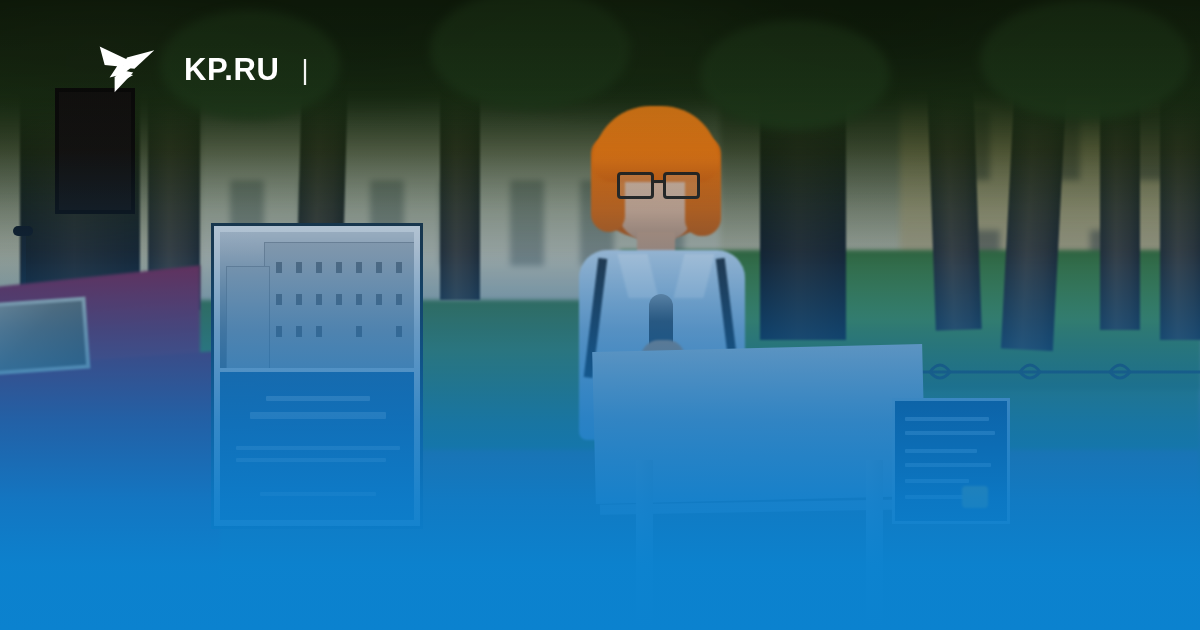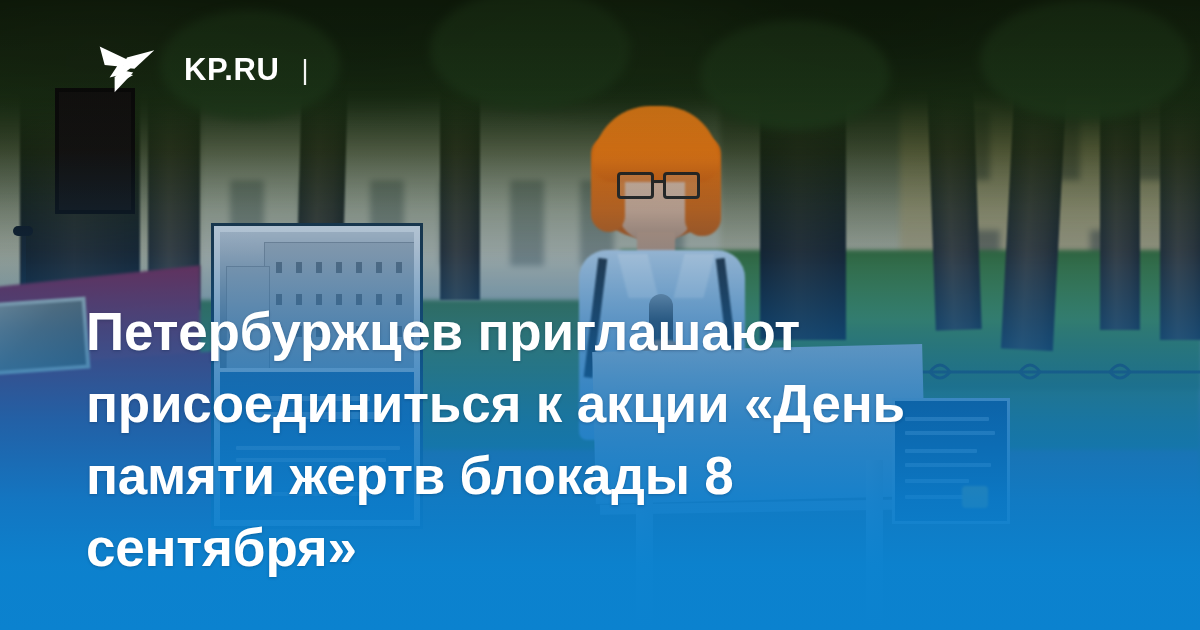--- a/index.html
+++ b/index.html
@@ -581,15 +581,14 @@
   <div class="brand">
     <svg class="brand-logo" viewBox="0 0 100 100" aria-hidden="true">
       <path fill="#ffffff" d="M6 12 L52 34 L44 44 L70 36 L44 56 L60 58 L32 74 L38 58 L22 62 L34 44 L14 42 Z"></path>
       <path fill="#ffffff" d="M50 30 L94 18 L62 48 L42 46 Z"></path>
       <path fill="#ffffff" d="M40 50 L60 54 L30 86 L30 62 Z"></path>
     </svg>
     <span class="brand-name">KP.RU</span>
     <span class="brand-sep">|</span>
   </div>
 
-  <div class="headline">Петербуржцев приглашают присоединиться к акции «День памяти жертв блокады 8 сентября»</div>
 
 </div>
 
 </body></html>

